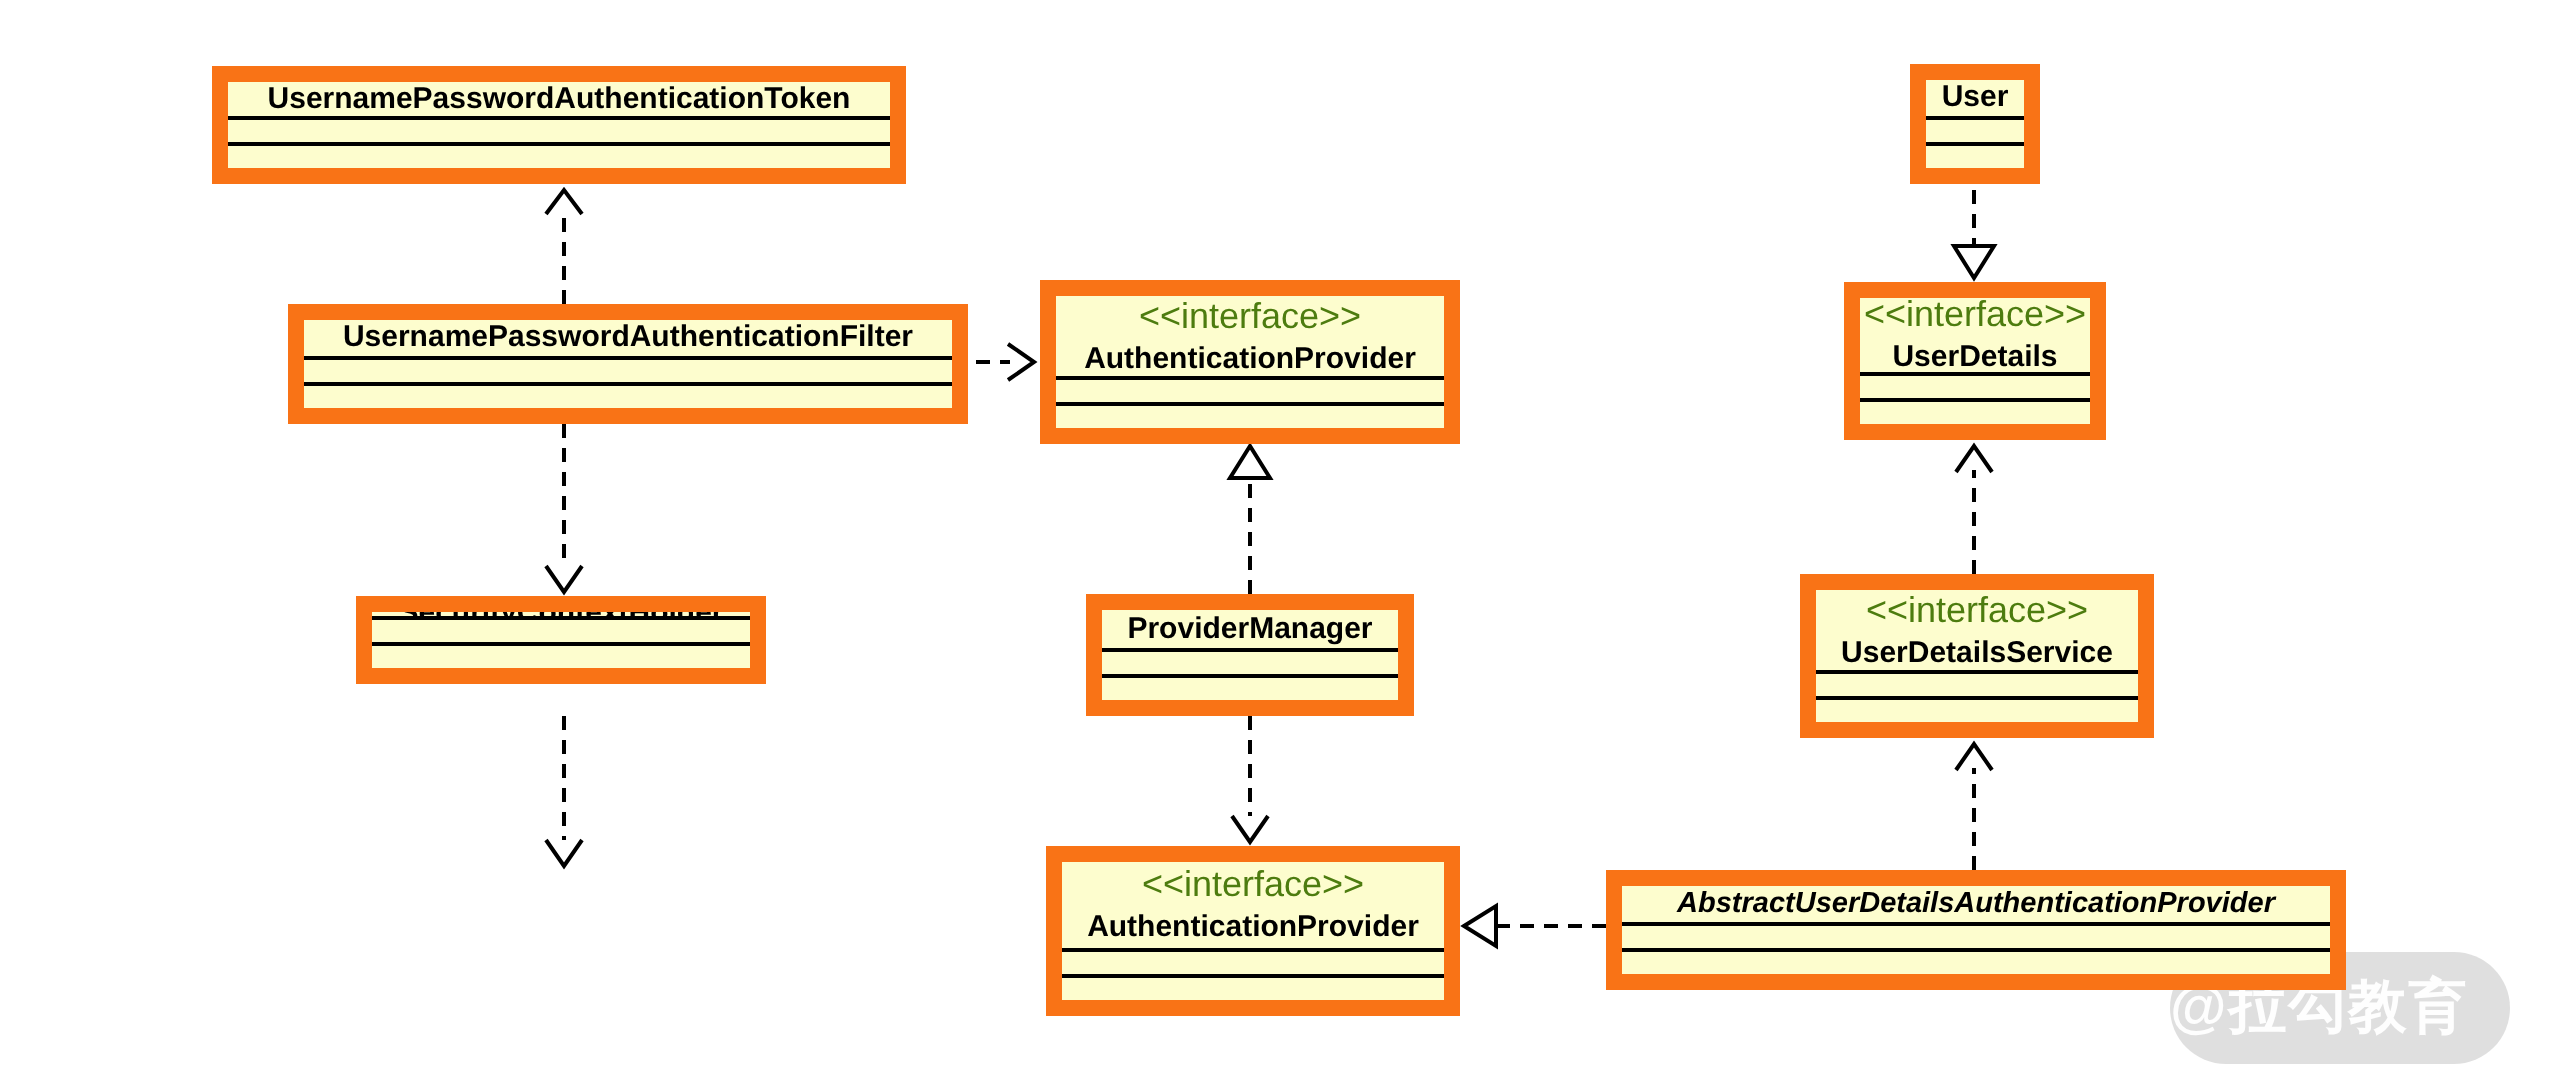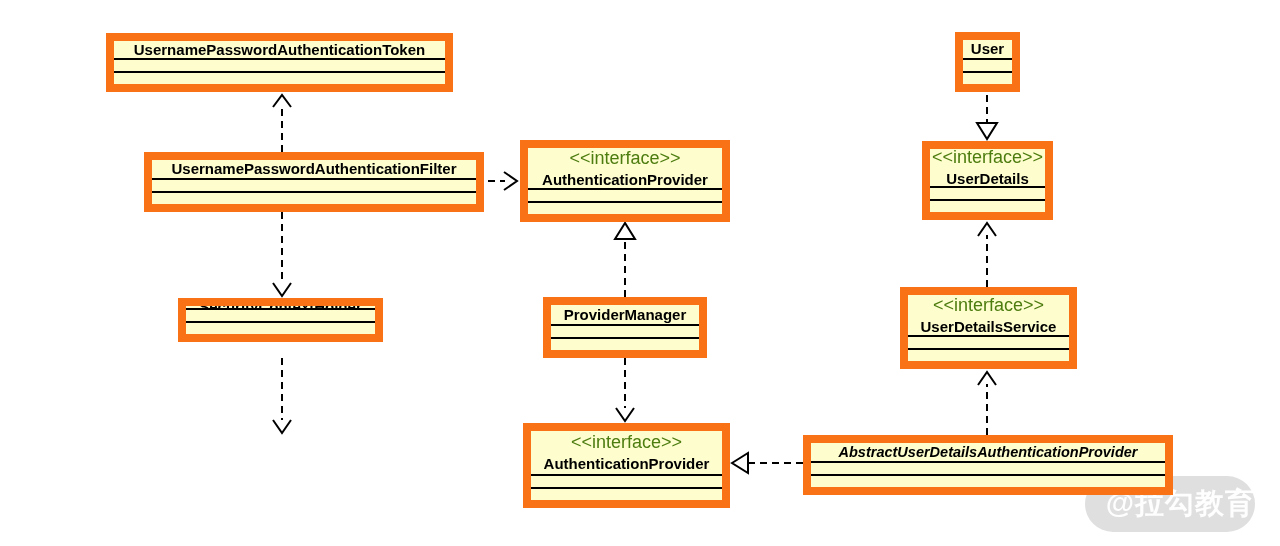--- a/index.html
+++ b/index.html
@@ -17,21 +17,21 @@
     flex:1 1 auto; display:flex; flex-direction:column;
     align-items:center; justify-content:center; line-height:1.3; overflow:hidden;
   }
   .uml-name { font-weight:700; font-size:15px; color:#000; white-space:nowrap; }
   .uml-name.italic { font-style:italic; font-size:14.5px; }
   .uml-stereo { font-weight:400; font-size:18px; color:#4d7c0f; white-space:nowrap; }
   .uml-row { flex:0 0 11px; border-top:2px solid #000; }
   .watermark {
     position:absolute; left:1085px; top:476px; width:170px; height:56px;
     background:rgba(185,185,185,0.45); border-radius:28px; z-index:1;
-    display:flex; align-items:center; justify-content:flex-end;
+    display:flex; align-items:center; justify-content:flex-start;
     font-size:29px; font-weight:700; color:rgba(255,255,255,0.95);
     letter-spacing:1px;
   }
 </style>
 </head>
 <body>
 
 <div class="canvas">
 
   <div class="watermark">

